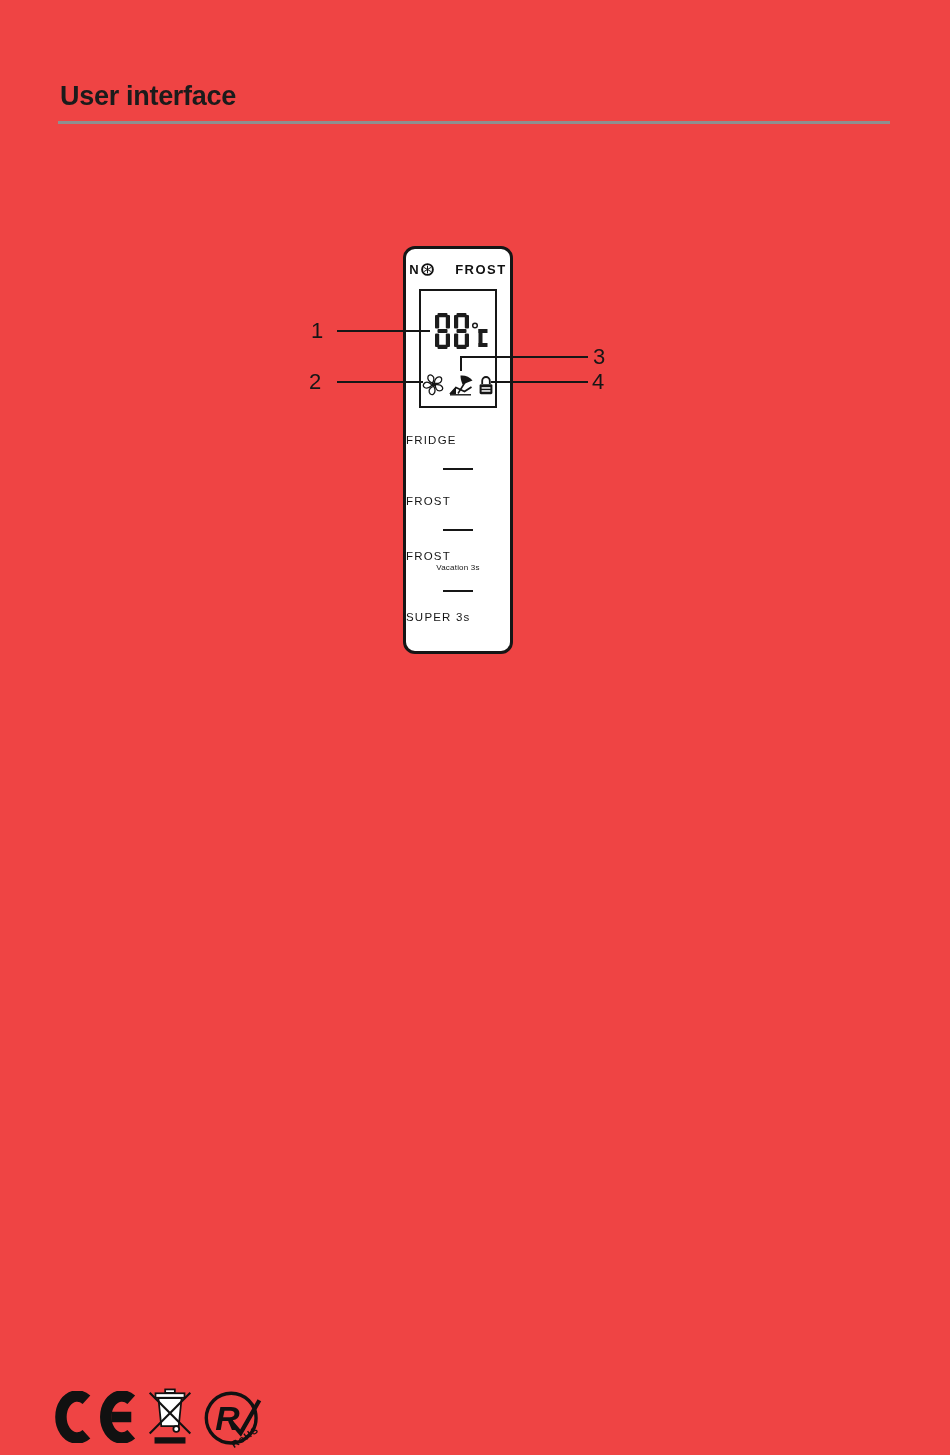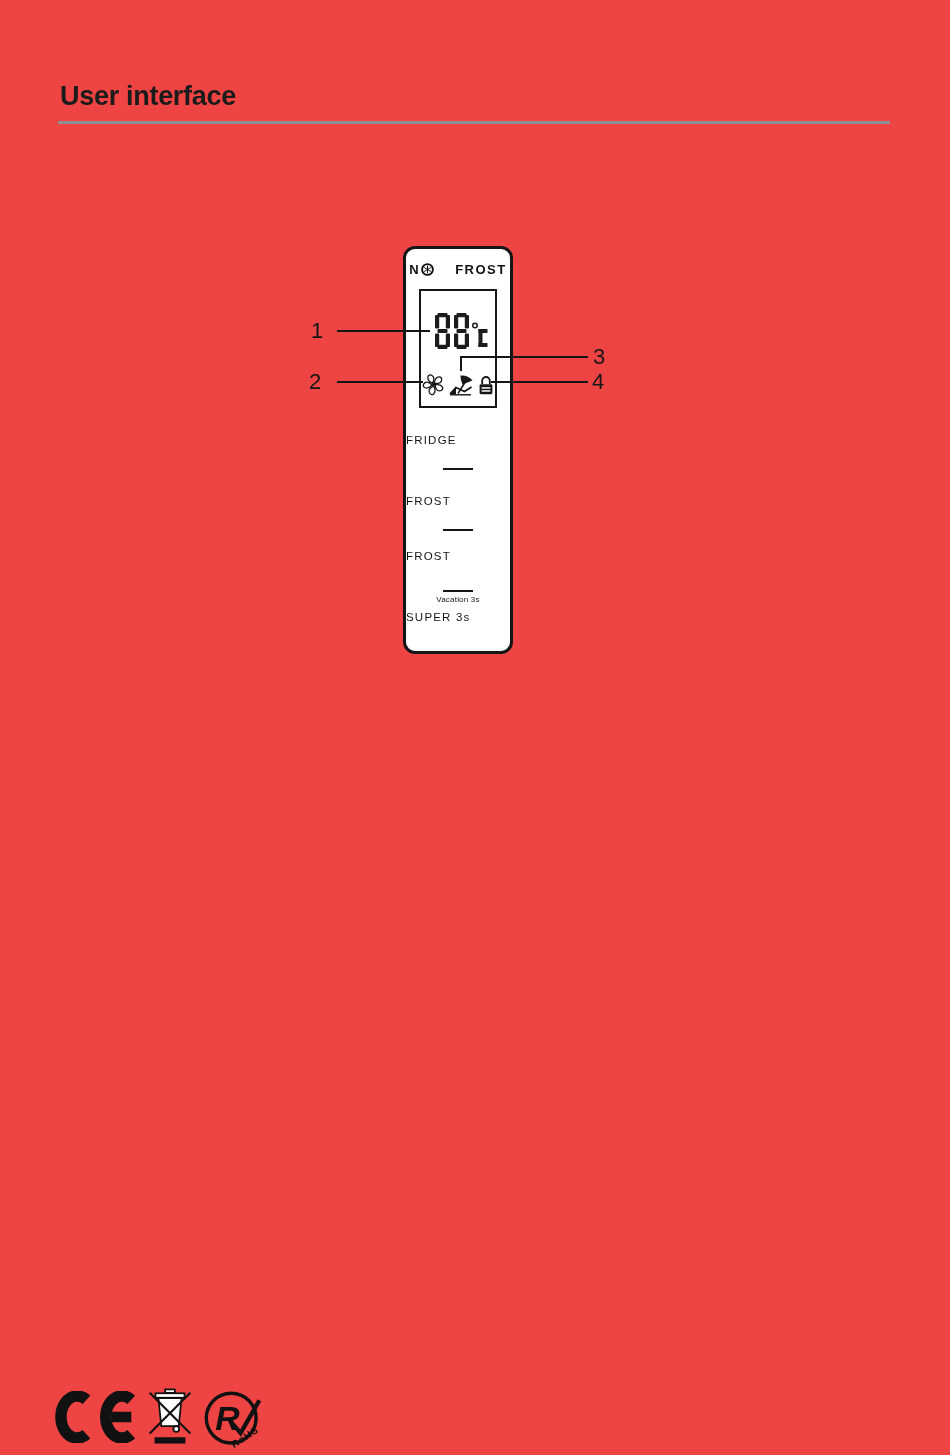--- a/index.html
+++ b/index.html
@@ -35,21 +35,21 @@
   .icon-row {
     position:absolute; left:0; right:0; top:79px; height:26px;
     display:flex; justify-content:center; align-items:flex-end; gap:4px;
   }
   .btn-label {
     position:absolute; left:0; right:0; text-align:left; font-size:11.5px;
     letter-spacing:1.2px; color:#161616; line-height:1;
   }
   .btn-sub {
     position:absolute; left:0; right:0; text-align:center; font-size:8px;
-    letter-spacing:0.2px; color:#161616; line-height:1;margin-top:32px;
+    letter-spacing:0.2px; color:#161616; line-height:1;
   }
   .divider { position:absolute; left:37px; width:30px; height:2px; background:#161616; }
   
   .callout-num { position:absolute; font-size:22px; color:#161616; line-height:1; }
   .callout-line { position:absolute; height:2px; background:#161616; }
   .callout-line-v { position:absolute; width:2px; background:#161616; }
   
   .logo { position:absolute; }
 </style>
 </head>

